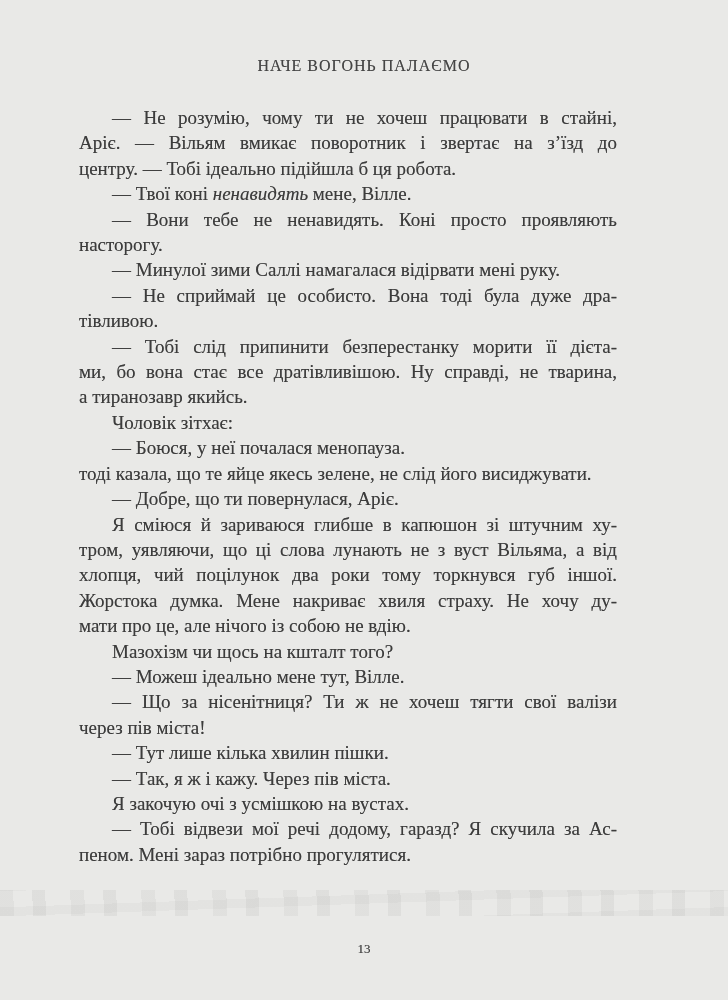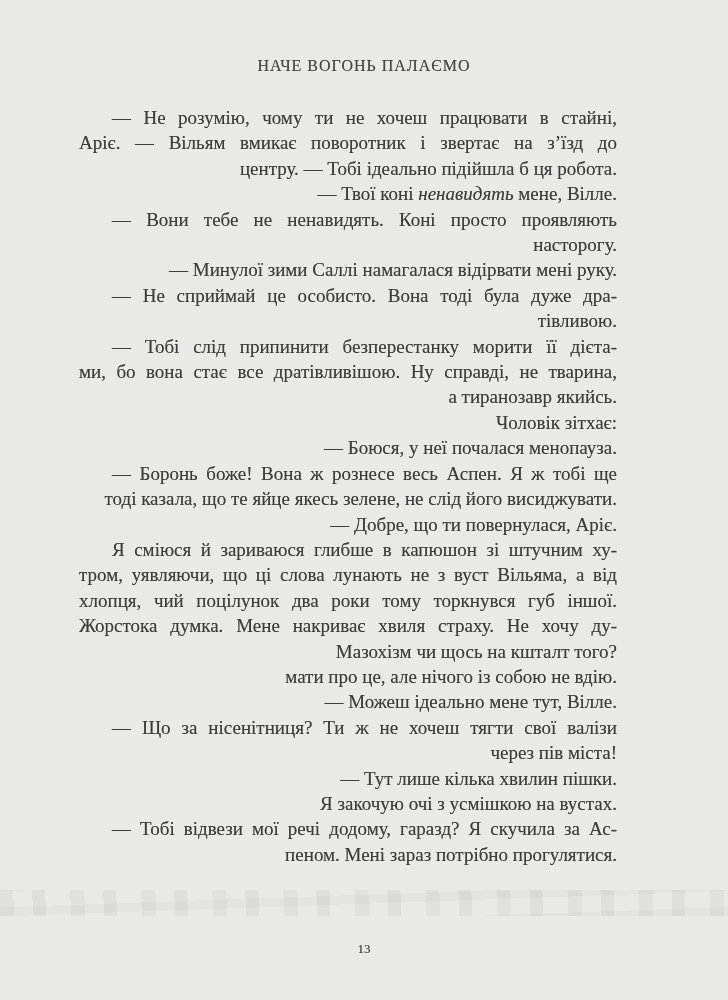--- a/index.html
+++ b/index.html
@@ -58,21 +58,21 @@
   .body-text {
     position: absolute;
     top: 105px;
     left: 79px;
     width: 538px;
     font-size: 19px;
     line-height: 25.4px;
     text-shadow: 0 0 0.4px rgba(60,60,60,0.5);
   }
   .line {
-    text-align: right;
+    text-align: left;
     white-space: normal;
   }
   .line.just {
     text-align: justify;
     text-align-last: justify;
   }
   .line.indent {
     text-indent: 33px;
   }
   .line i {
@@ -102,32 +102,32 @@
       <div class="line indent just">— Вони тебе не ненавидять. Коні просто проявляють</div>
       <div class="line">насторогу.</div>
       <div class="line indent">— Минулої зими Саллі намагалася відірвати мені руку.</div>
       <div class="line indent just">— Не сприймай це особисто. Вона тоді була дуже дра-</div>
       <div class="line">тівливою.</div>
       <div class="line indent just">— Тобі слід припинити безперестанку морити її дієта-</div>
       <div class="line just">ми, бо вона стає все дратівливішою. Ну справді, не тварина,</div>
       <div class="line">а тиранозавр якийсь.</div>
       <div class="line indent">Чоловік зітхає:</div>
       <div class="line indent">— Боюся, у неї почалася менопауза.</div>
-      <div class="line indent just">— Боронь боже! Вона ж рознесе весь Аспен. Я ж тобі ще</div>
       <div class="line">тоді казала, що те яйце якесь зелене, не слід його висиджувати.</div>
       <div class="line indent">— Добре, що ти повернулася, Аріє.</div>
       <div class="line indent just">Я сміюся й зариваюся глибше в капюшон зі штучним ху-</div>
       <div class="line just">тром, уявляючи, що ці слова лунають не з вуст Вільяма, а від</div>
       <div class="line just">хлопця, чий поцілунок два роки тому торкнувся губ іншої.</div>
       <div class="line just">Жорстока думка. Мене накриває хвиля страху. Не хочу ду-</div>
+      <div class="line">мати про це, але нічого із собою не вдію.</div>
       <div class="line indent">Мазохізм чи щось на кшталт того?</div>
-      <div class="line">мати про це, але нічого із собою не вдію.</div>
       <div class="line indent">— Можеш ідеально мене тут, Вілле.</div>
       <div class="line indent just">— Що за нісенітниця? Ти ж не хочеш тягти свої валізи</div>
       <div class="line">через пів міста!</div>
       <div class="line indent">— Тут лише кілька хвилин пішки.</div>
+      <div class="line indent">— Так, я ж і кажу. Через пів міста.</div>
       <div class="line indent">Я закочую очі з усмішкою на вустах.</div>
       <div class="line indent just">— Тобі відвези мої речі додому, гаразд? Я скучила за Ас-</div>
       <div class="line">пеном. Мені зараз потрібно прогулятися.</div>
     </div>
 
   <div class="page-number">13</div>
 </div>
 
 </body></html>

